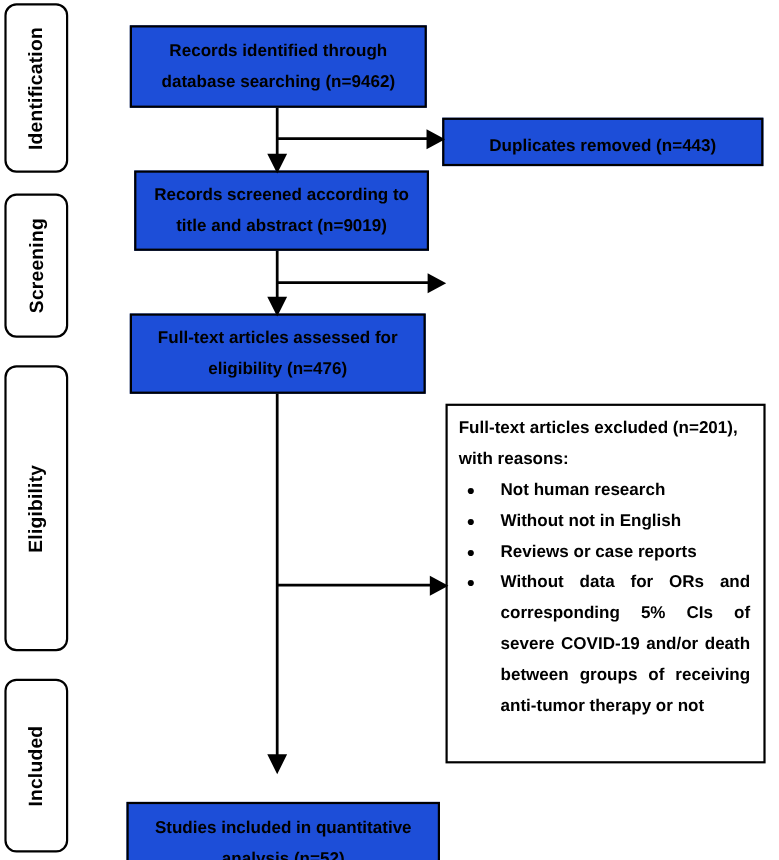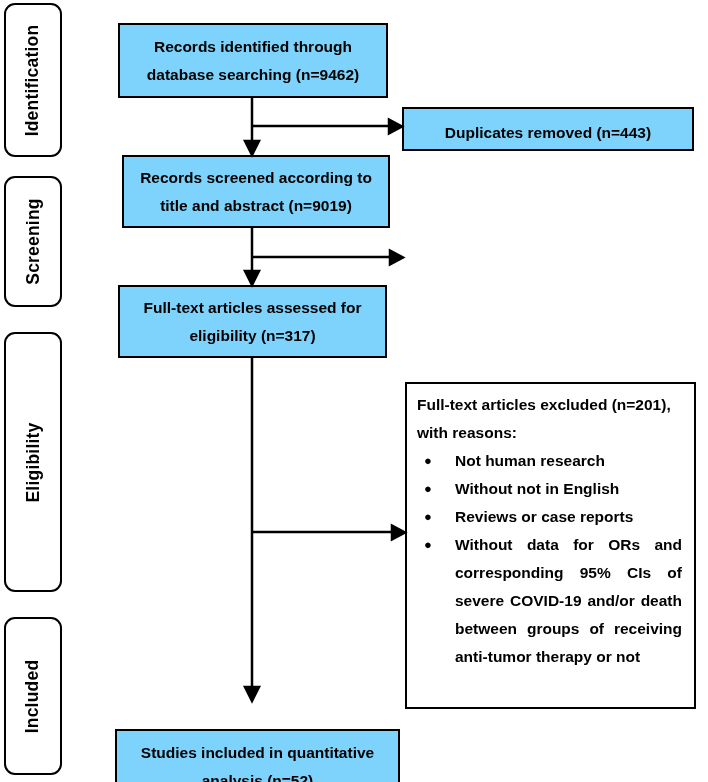--- a/index.html
+++ b/index.html
@@ -30,21 +30,21 @@
     transform: rotate(-90deg);
     white-space: nowrap;
     font-size: 17.5px;
     font-weight: bold;
     letter-spacing: 0.2px;
   }
   
   .fbox {
     position: absolute;
     border: 2.5px solid #000;
-    background: #7dd3fc;
+    background: #1d4ed8;
     display: flex;
     align-items: center;
     justify-content: center;
     text-align: center;
     font-size: 15.5px;
     font-weight: bold;
     line-height: 28px;
     padding: 2px 6px;
   }
   
@@ -109,40 +109,40 @@
   <div class="fbox" style="left:402px; top:107px; width:292px; height:44px;align-items:flex-end;">
     <span>Duplicates removed (n=443)</span>
   </div>
 
   <div class="fbox" style="left:122px; top:155px; width:268px; height:73px;align-items:center;">
     <span>Records screened according to title and abstract (n=9019)</span>
   </div>
 
 
   <div class="fbox" style="left:118px; top:285px; width:269px; height:73px;">
-    <span>Full-text articles assessed for eligibility (n=317)</span>
+    <span>Full-text articles assessed for eligibility (n=476)</span>
   </div>
 
-  <div class="bigbox" style="left:405px; top:382px; width:291px; height:327px;">
+  <div class="bigbox" style="left:405px; top:367px; width:291px; height:327px;">
     <div class="heading">Full-text articles excluded (n=201), with reasons:</div>
     <div class="reason-row">
       <span class="reason-bullet">●</span>
       <span class="reason-text">Not human research</span>
     </div>
     <div class="reason-row">
       <span class="reason-bullet">●</span>
       <span class="reason-text">Without not in English</span>
     </div>
     <div class="reason-row">
       <span class="reason-bullet">●</span>
       <span class="reason-text">Reviews or case reports</span>
     </div>
     <div class="reason-row">
       <span class="reason-bullet">●</span>
-      <span class="reason-text">Without data for ORs and corresponding 95% CIs of severe COVID-19 and/or death between groups of receiving anti-tumor therapy or not</span>
+      <span class="reason-text">Without data for ORs and corresponding 5% CIs of severe COVID-19 and/or death between groups of receiving anti-tumor therapy or not</span>
     </div>
   </div>
 
   <div class="fbox" style="left:115px; top:701px; width:285px; height:75px;margin-top:28px;">
     <span>Studies included in quantitative analysis (n=52)</span>
   </div>
 
   <svg id="arrow-layer" viewBox="0 0 708 782" xmlns="http://www.w3.org/2000/svg">
     <g stroke="#000000" stroke-width="2.5" fill="#000000">
 

